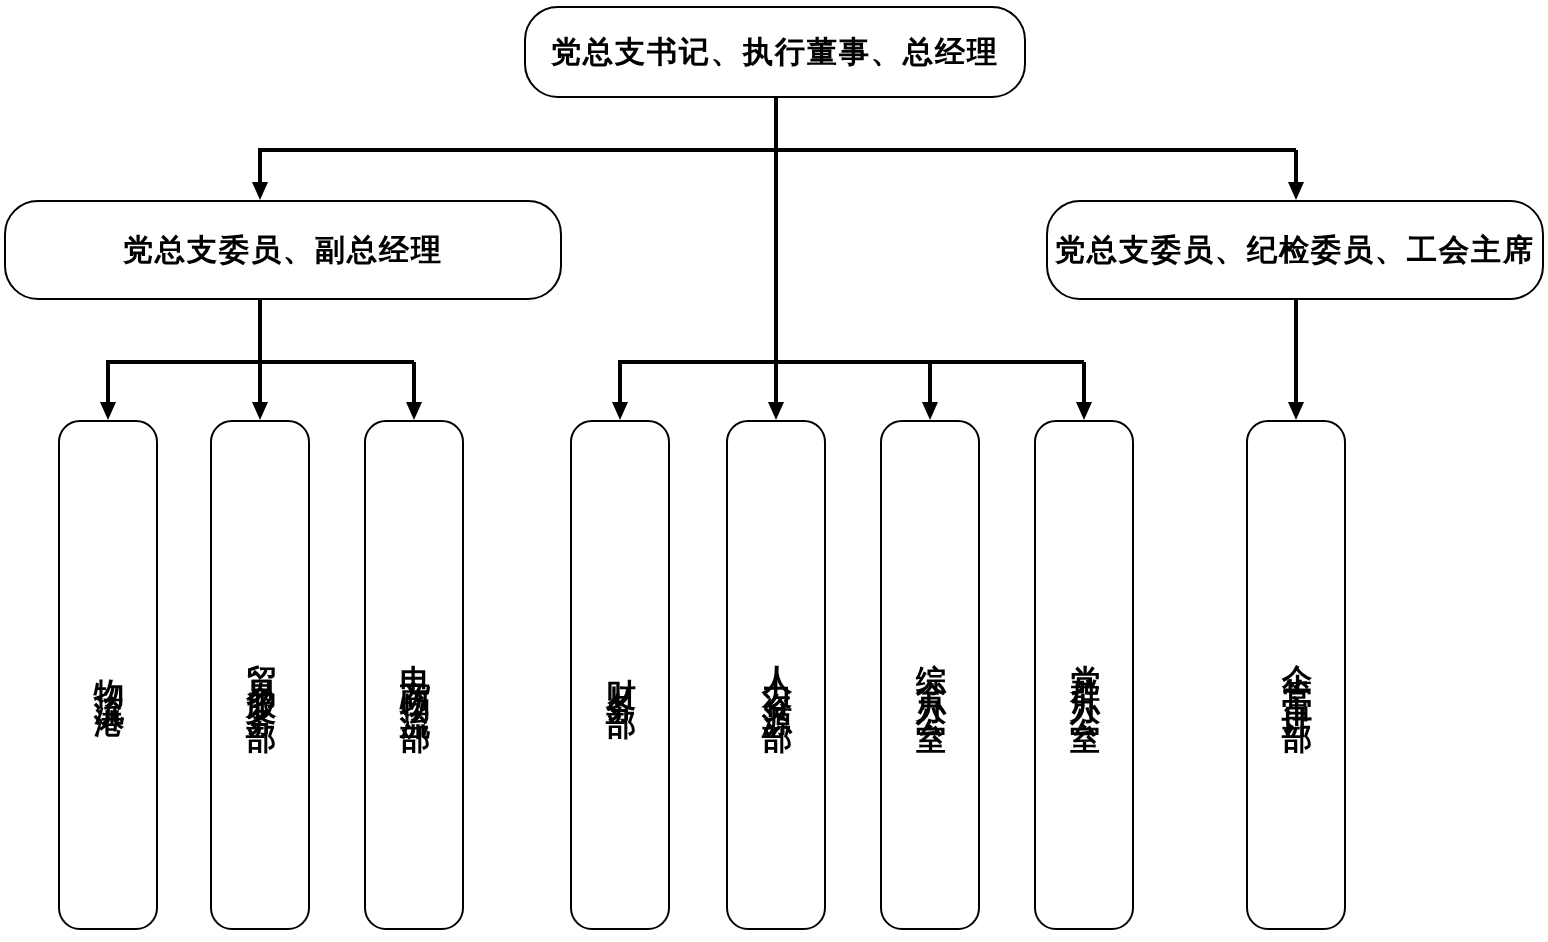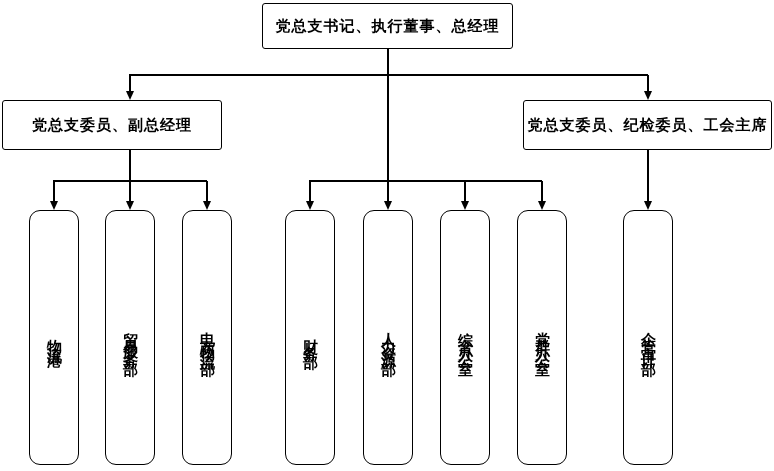--- a/index.html
+++ b/index.html
@@ -13,21 +13,21 @@
     height: 471px;
     background: #ffffff;
     font-family: "DejaVu Sans", "Liberation Sans", sans-serif;
     overflow: hidden;
   }
   .node {
     position: absolute;
     box-sizing: border-box;
     background: #ffffff;
     border: 1.5px solid #000000;
-    border-radius: 3px;
+    border-radius: 17px;
     display: flex;
     align-items: center;
     justify-content: center;
     font-size: 15px;
     font-weight: bold;
     color: #000000;
     letter-spacing: 1px;
     text-align: center;
     white-space: nowrap;
   }
@@ -53,21 +53,21 @@
     border-top: 9px solid #000000;
   }
 </style>
 </head>
 <body>
 
 <div class="canvas">
 
   <div class="node" style="left:262px; top:3px; width:251px; height:46px;">党总支书记、执行董事、总经理</div>
 
-  <div class="node" style="left:2px; top:100px; width:220px; height:50px;">党总支委员、副总经理</div>
+  <div class="node" style="left:2px; top:100px; width:279px; height:50px;">党总支委员、副总经理</div>
   <div class="node" style="left:523px; top:100px; width:249px; height:50px;text-align:center;">党总支委员、纪检委员、工会主席</div>
 
   <div class="node tall" style="left:29px;  top:210px; width:50px; height:255px;">物流港</div>
   <div class="node tall" style="left:105px; top:210px; width:50px; height:255px;">贸易服务部</div>
   <div class="node tall" style="left:182px; top:210px; width:50px; height:255px;">电商物流部</div>
   <div class="node tall" style="left:285px; top:210px; width:50px; height:255px;">财务部</div>
   <div class="node tall" style="left:363px; top:210px; width:50px; height:255px;">人力资源部</div>
   <div class="node tall" style="left:440px; top:210px; width:50px; height:255px;">综合办公室</div>
   <div class="node tall" style="left:517px; top:210px; width:50px; height:255px;">党群办公室</div>
   <div class="node tall" style="left:623px; top:210px; width:50px; height:255px;">企管审计部</div>

